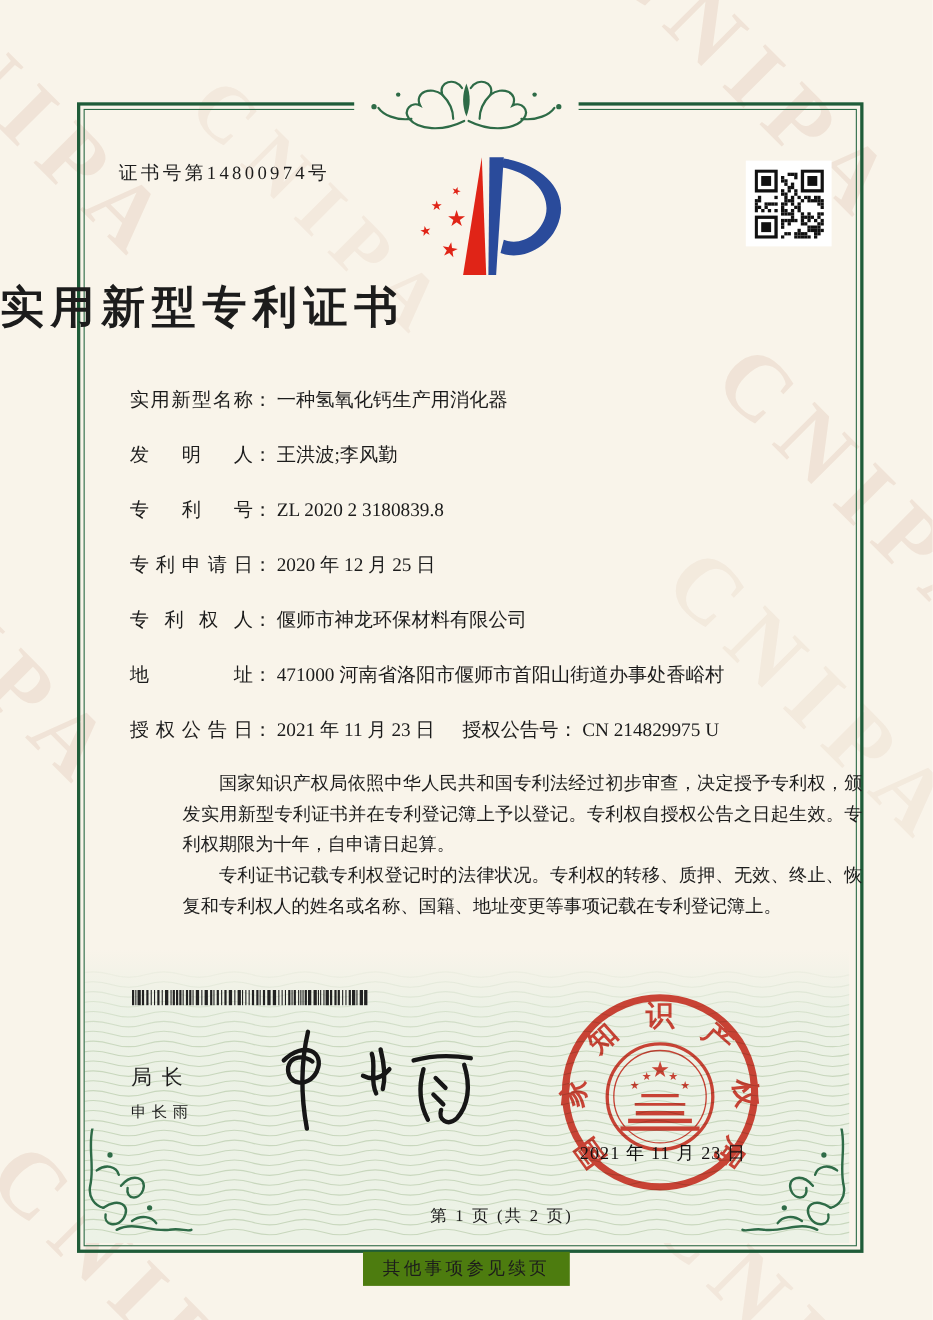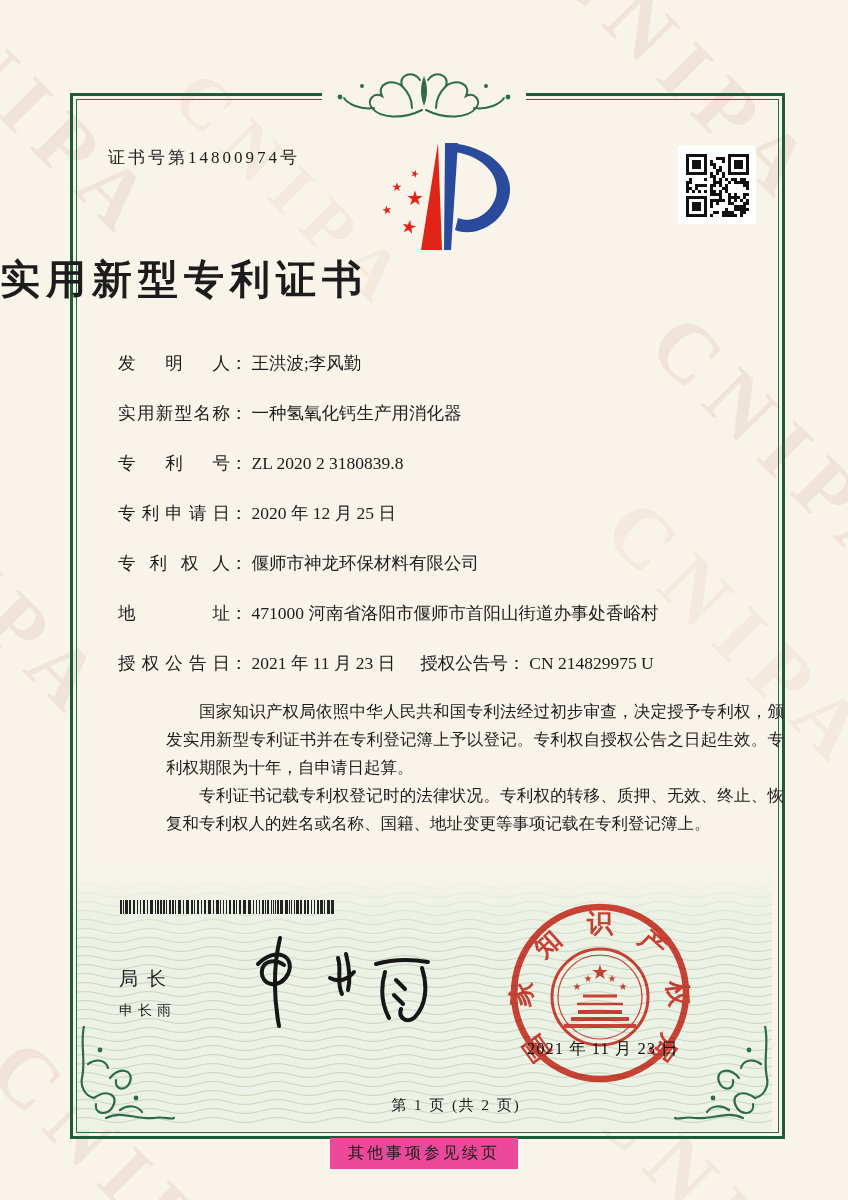--- a/index.html
+++ b/index.html
@@ -56,21 +56,21 @@
                  font-size:14px;letter-spacing:5px;z-index:4;}
   .signature{position:absolute;left:242px;top:932px;z-index:4;}
   
   .seal{position:absolute;left:505px;top:898px;z-index:5;mix-blend-mode:multiply;}
   .seal-char{font-size:26px;font-weight:700;fill:#d5392c;font-family:"Liberation Serif","DejaVu Serif",serif;}
   .seal-date{position:absolute;left:527px;top:1038px;font-size:16.5px;letter-spacing:1px;color:#111;z-index:6;}
   
   .page-info{position:absolute;left:70px;top:1096px;width:772px;text-align:center;font-size:15px;
              letter-spacing:2px;z-index:4;}
   .note-wrap{position:absolute;left:0;top:1138px;width:848px;text-align:center;z-index:4;}
-  .note{display:inline-block;background:#ec4899;padding:5px 18px;font-size:16px;letter-spacing:3px;}
+  .note{display:inline-block;background:#4d7c0f;padding:5px 18px;font-size:16px;letter-spacing:3px;}
 </style>
 </head>
 <body>
 
 <div class="page">
 
   <div class="wm wm1">CNIPA</div>
   <div class="wm wm2">CNIPA</div>
   <div class="wm wm3">CNIPA</div>
   <div class="wm wm4">CNIPA</div>
@@ -306,24 +306,24 @@
         <rect x="45" y="60" width="3" height="3" fill="#111"></rect>
         <rect x="48" y="60" width="3" height="3" fill="#111"></rect>
         <rect x="54" y="60" width="3" height="3" fill="#111"></rect>
       </svg>
   </div>
 
   <div class="title">实用新型专利证书</div>
 
   <div class="fields">
     <div class="frow">
+      <span class="flabel">实用新型名称</span><span class="fcolon">：</span><span class="fvalue">一种氢氧化钙生产用消化器</span>
+    </div>
+    <div class="frow">
       <span class="flabel">发明人</span><span class="fcolon">：</span><span class="fvalue">王洪波;李风勤</span>
-    </div>
-    <div class="frow">
-      <span class="flabel">实用新型名称</span><span class="fcolon">：</span><span class="fvalue">一种氢氧化钙生产用消化器</span>
     </div>
     <div class="frow">
       <span class="flabel">专利号</span><span class="fcolon">：</span><span class="fvalue">ZL 2020 2 3180839.8</span>
     </div>
     <div class="frow">
       <span class="flabel">专利申请日</span><span class="fcolon">：</span><span class="fvalue">2020 年 12 月 25 日</span>
     </div>
     <div class="frow">
       <span class="flabel">专利权人</span><span class="fcolon">：</span><span class="fvalue">偃师市神龙环保材料有限公司</span>
     </div>

